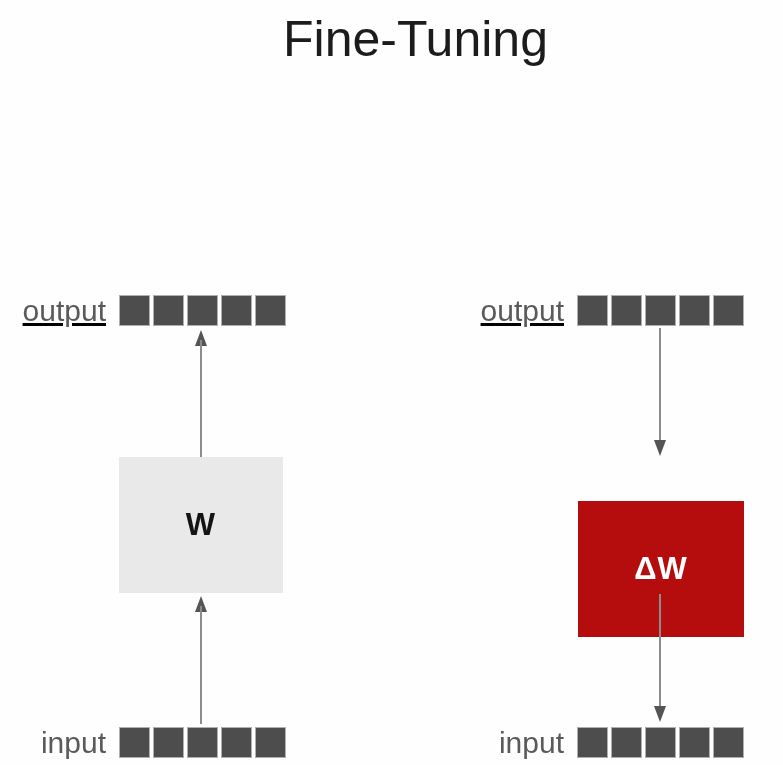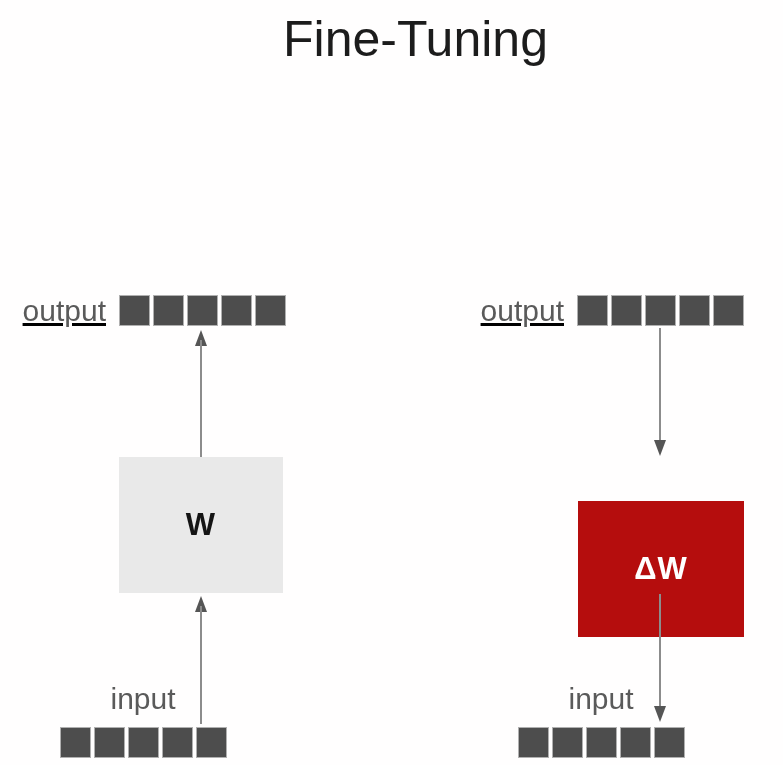--- a/index.html
+++ b/index.html
@@ -29,21 +29,21 @@
   .heading.bwd { left:550px; }
 
   .row {
     position:absolute; height:31px;
     display:flex; justify-content:flex-end; align-items:center;
     gap:13px;
   }
   .row.lft { left:0;   width:286px; }
   .row.rgt { left:458px; width:286px; }
   .row.out { top:295px;text-decoration:underline; }
-  .row.inp { top:727px;flex-direction:column; }
+  .row.inp { top:727px; }
 
   .vec-label {
     font-size:30px; line-height:1;
     color:var(--label-text, #5a5a5a);
     white-space:nowrap;
   }
 
   .squares { display:flex; gap:3px; }
   .sq {
     width:31px; height:31px; box-sizing:border-box;

